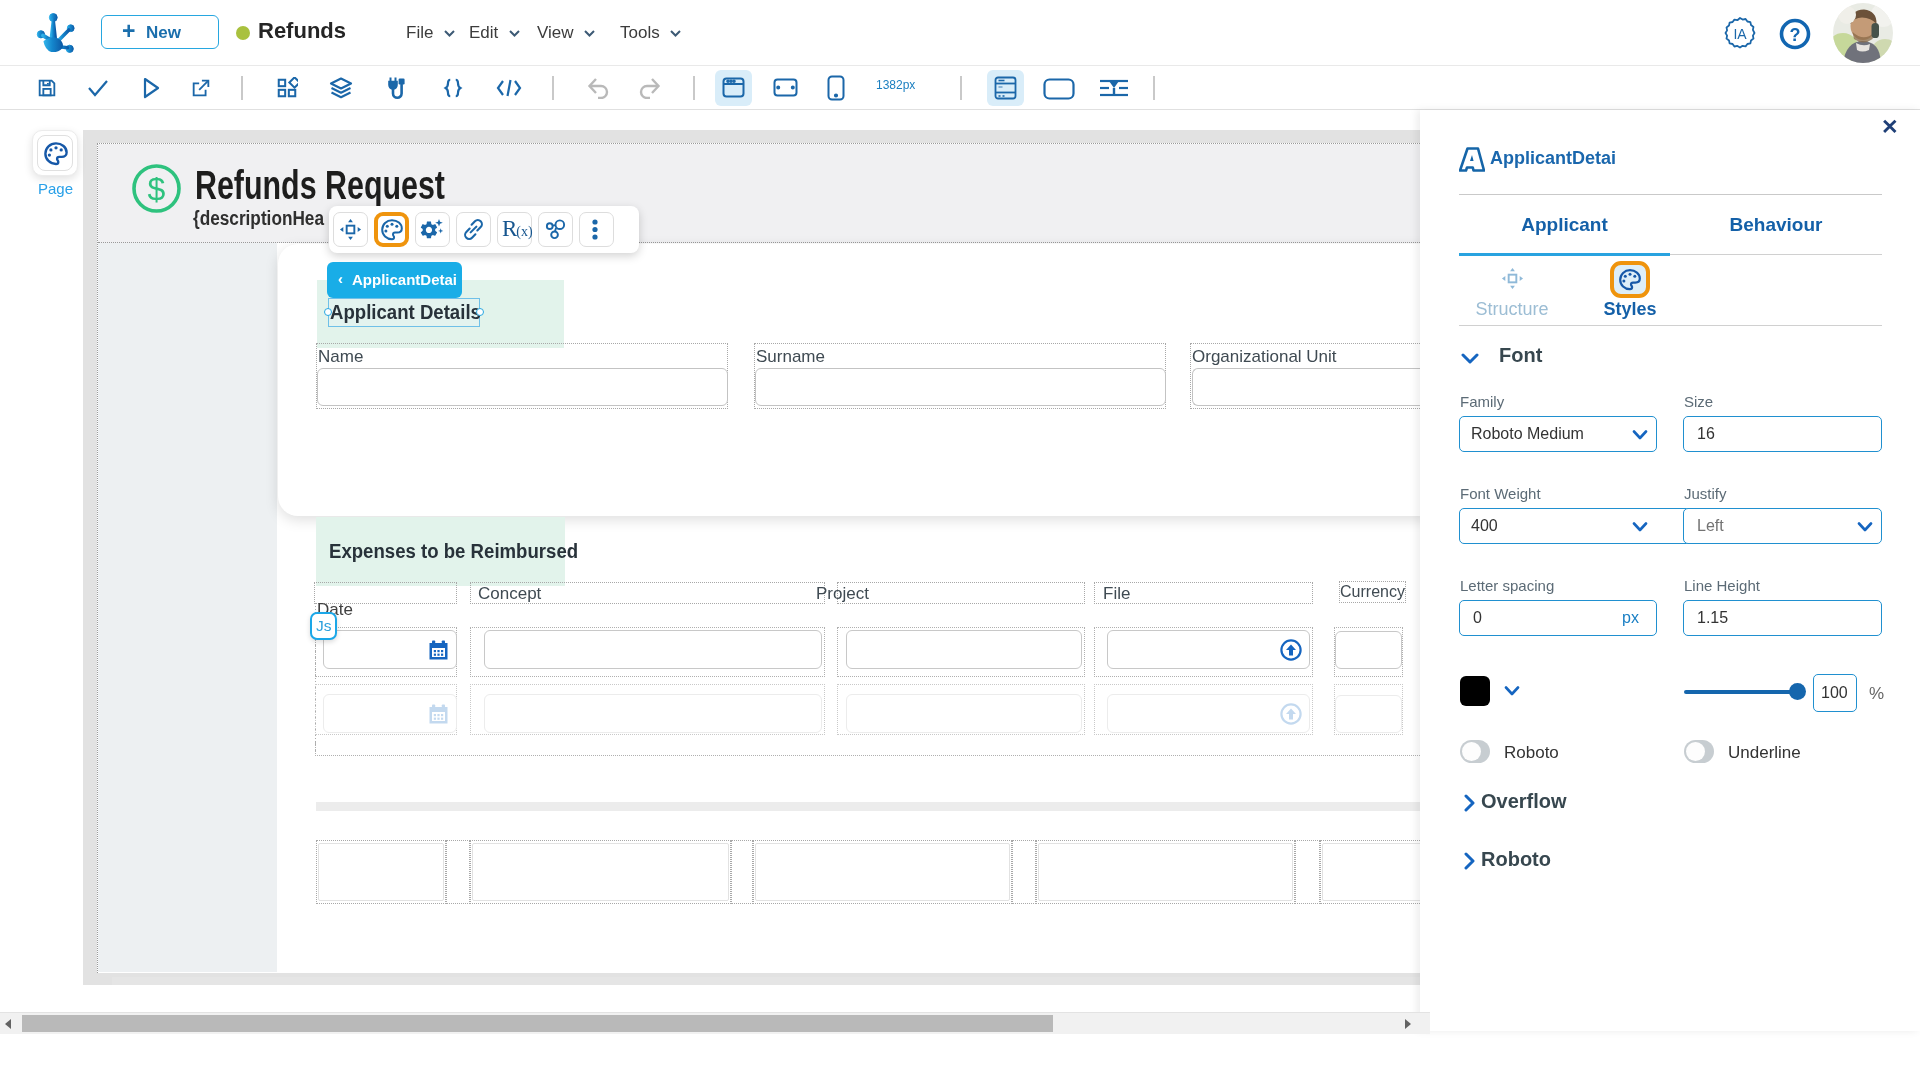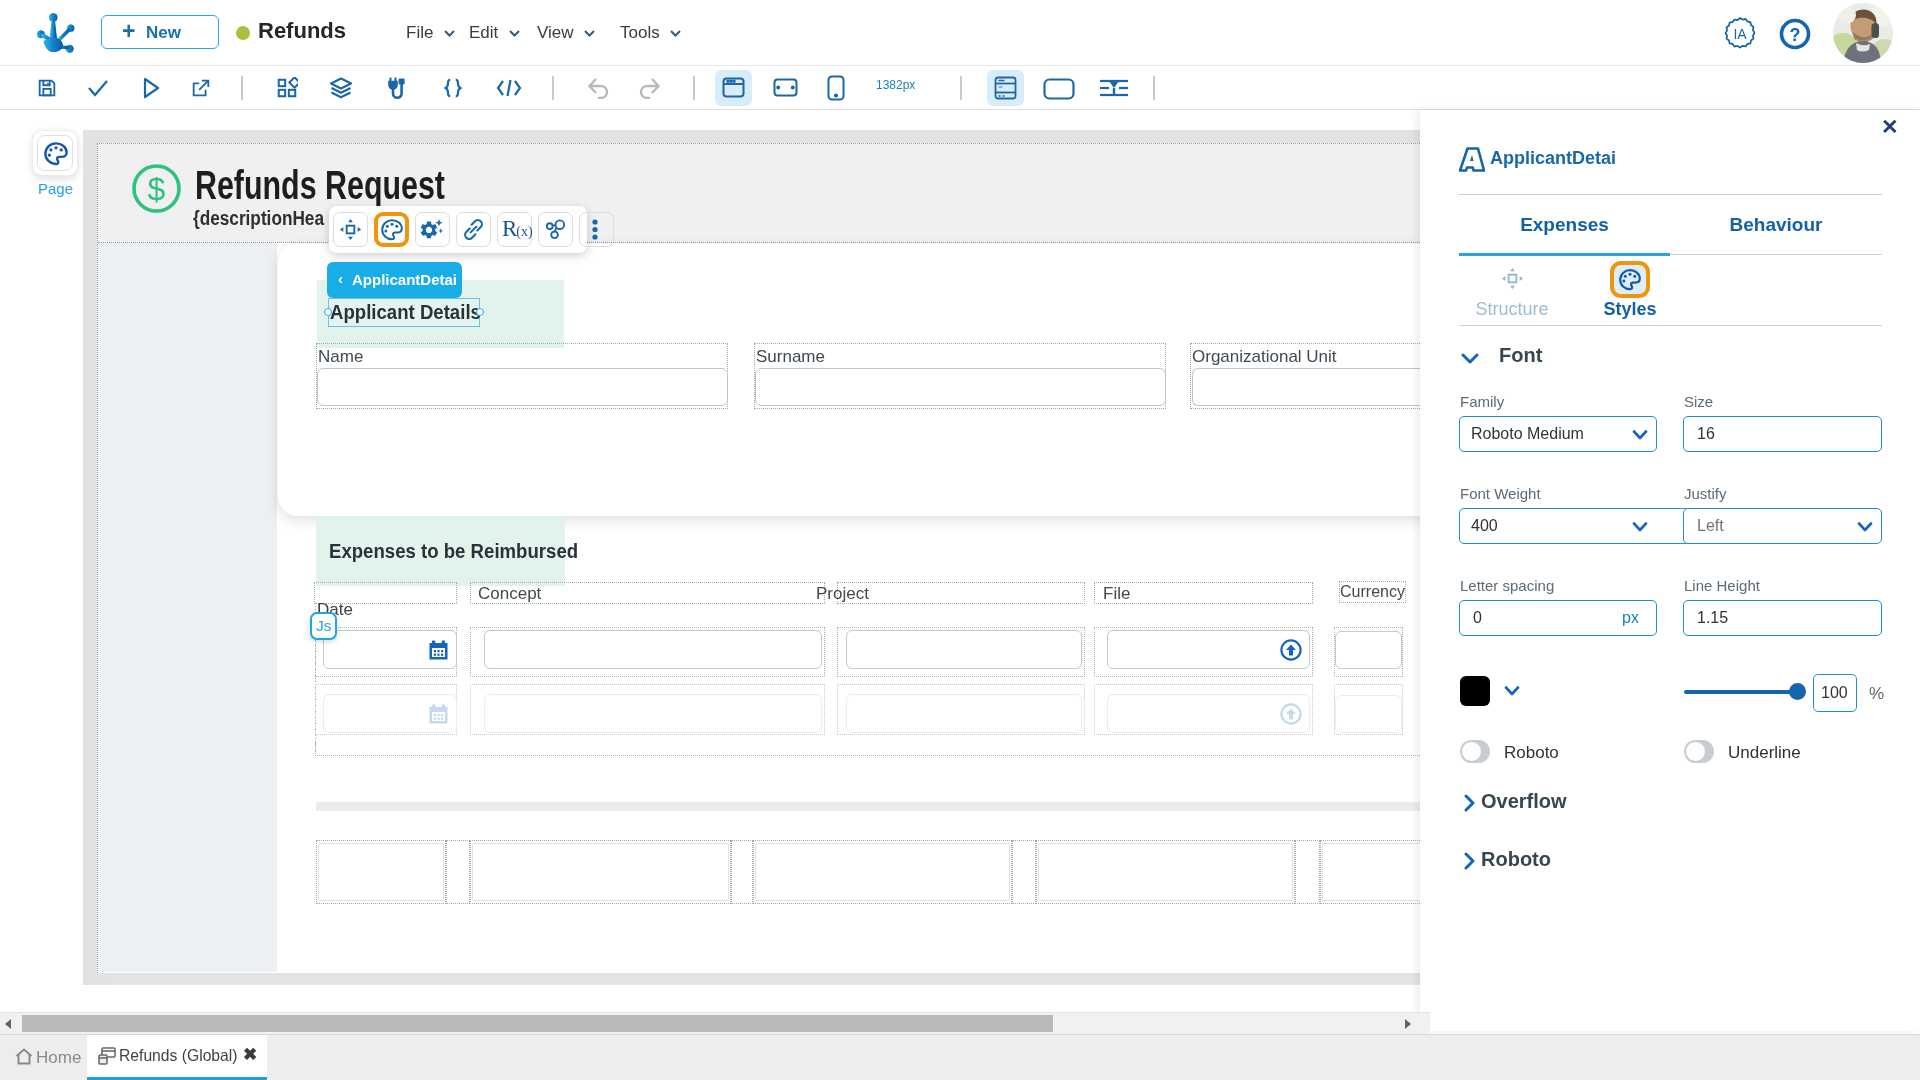--- a/index.html
+++ b/index.html
@@ -232,21 +232,21 @@
   <div class="abs" style="left:316px;top:233px;width:412px;height:66px;border:1px dotted #a8a8a8;"></div>
   <div class="abs" style="left:754px;top:233px;width:412px;height:66px;border:1px dotted #a8a8a8;"></div>
   <div class="abs" style="left:1190px;top:233px;width:240px;height:66px;border-top:1px dotted #a8a8a8;border-left:1px dotted #a8a8a8;border-bottom:1px dotted #a8a8a8;"></div>
   <div class="abs" style="left:318px;top:237px;font-size:17px;color:#3f4a52;">Name</div>
   <div class="abs" style="left:756px;top:237px;font-size:17px;color:#3f4a52;">Surname</div>
   <div class="abs" style="left:1192px;top:237px;font-size:17px;color:#3f4a52;">Organizational Unit</div>
   <div class="abs" style="left:317px;top:258px;width:411px;height:38px;border:1px solid #c3c3c3;border-radius:6px;background:#fff;"></div>
   <div class="abs" style="left:755px;top:258px;width:411px;height:38px;border:1px solid #c3c3c3;border-radius:6px;background:#fff;"></div>
   <div class="abs" style="left:1192px;top:258px;width:238px;height:38px;border:1px solid #c3c3c3;border-radius:6px 0 0 6px;border-right:none;background:#fff;"></div>
 
-  <div class="abs" id="float-toolbar" style="left:329px;top:96px;width:258px;height:47px;background:#fff;border-radius:8px;box-shadow:0 3px 10px rgba(0,0,0,0.18);">
+  <div class="abs" id="float-toolbar" style="left:329px;top:96px;width:310px;height:47px;background:#fff;border-radius:8px;box-shadow:0 3px 10px rgba(0,0,0,0.18);">
     <div class="abs" style="left:4px;top:6px;width:35px;height:35px;border:1px solid #ddd;border-radius:7px;"></div>
     <svg class="abs" style="left:10px;top:12px;" width="23" height="23" viewBox="0 0 24 24" fill="none" stroke="#1b67a9" stroke-width="2">
       <rect x="8" y="8" width="8" height="8"></rect>
       <path d="M12 1 L14.5 4.5 H9.5 Z" fill="#1b67a9" stroke="none"></path>
       <path d="M12 23 L14.5 19.5 H9.5 Z" fill="#1b67a9" stroke="none"></path>
       <path d="M1 12 L4.5 9.5 V14.5 Z" fill="#1b67a9" stroke="none"></path>
       <path d="M23 12 L19.5 9.5 V14.5 Z" fill="#1b67a9" stroke="none"></path>
     </svg>
     <div class="abs" style="left:45px;top:6px;width:35px;height:35px;border:4px solid #ef940d;border-radius:9px;"></div>
     <svg class="abs" style="left:51px;top:12px;" width="24" height="24" viewBox="0 0 24 24" fill="none">
@@ -400,21 +400,21 @@
 
 <div class="abs" id="panel" style="left:1420px;top:110px;width:500px;height:921px;background:#fff;box-shadow:-3px 0 8px rgba(0,0,0,0.08);">
   <div class="abs" id="panel-x" style="left:461px;top:5px;font-size:21px;font-weight:bold;color:#1f3f77;">✕</div>
     <svg class="abs" style="left:39px;top:37px;" width="26" height="25" viewBox="0 0 26 25" fill="none">
     <path d="M8.5 1.5 H19 L25 23.5 H14.5 L13.8 20.5 H8 L7 23.5 H1 Z" stroke="#1565a8" stroke-width="2.6" stroke-linejoin="round"></path>
     <path d="M11 14 L13 8 L14.6 14 Z" fill="#1565a8"></path>
   </svg>
   <div class="abs" style="left:70px;top:38px;font-size:18px;font-weight:bold;color:#1a67ad;">ApplicantDetai</div>
   <div class="abs" style="left:39px;top:84px;width:423px;height:1px;background:#c9c9c9;"></div>
 
-  <div class="abs" style="left:39px;top:104px;width:211px;text-align:center;font-size:19px;font-weight:bold;color:#1460a8;">Expenses</div>
+  <div class="abs" style="left:39px;top:104px;width:211px;text-align:center;font-size:19px;font-weight:bold;color:#1460a8;">Applicant</div>
   <div class="abs" style="left:250px;top:104px;width:212px;text-align:center;font-size:19px;font-weight:bold;color:#1460a8;">Behaviour</div>
   <div class="abs" style="left:39px;top:144px;width:423px;height:1px;background:#d0d0d0;"></div>
   <div class="abs" style="left:39px;top:143px;width:211px;height:3px;background:#29a3e0;"></div>
 
     <svg class="abs" style="left:81px;top:157px;" width="23" height="23" viewBox="0 0 24 24" fill="none" stroke="#8fb9d8" stroke-width="2">
     <rect x="8" y="8" width="8" height="8"></rect>
     <path d="M12 1 L14.5 4.5 H9.5 Z" fill="#8fb9d8" stroke="none"></path>
     <path d="M12 23 L14.5 19.5 H9.5 Z" fill="#8fb9d8" stroke="none"></path>
     <path d="M1 12 L4.5 9.5 V14.5 Z" fill="#8fb9d8" stroke="none"></path>
     <path d="M23 12 L19.5 9.5 V14.5 Z" fill="#8fb9d8" stroke="none"></path>
@@ -501,32 +501,14 @@
         <path d="M2 2 L9 9 L2 16"></path>
       </svg>
   <div class="abs" style="left:61px;top:738px;font-size:20px;font-weight:bold;color:#37474f;">Roboto</div>
 </div>
 
 <div class="abs" style="left:0;top:1012px;width:1430px;height:22px;background:#f1f1f1;border-top:1px solid #e3e3e3;">
   <div class="abs" style="left:5px;top:6px;width:0;height:0;border-top:5px solid transparent;border-bottom:5px solid transparent;border-right:6px solid #636363;"></div>
   <div class="abs" style="left:22px;top:2px;width:1031px;height:17px;background:#b9b9b9;"></div>
   <div class="abs" style="left:1405px;top:6px;width:0;height:0;border-top:5px solid transparent;border-bottom:5px solid transparent;border-left:6px solid #636363;"></div>
 </div>
-<div class="abs" style="left:0;top:1034px;width:1920px;height:46px;background:#ededee;border-top:1px solid #d8d8d8;">
-    <svg class="abs" style="left:15px;top:13px;" width="18" height="17" viewBox="0 0 18 17" fill="none" stroke="#8a8a8a" stroke-width="2">
-    <path d="M1.5 8 L9 1.5 L16.5 8"></path>
-        <path d="M3.5 7 V15.5 H14.5 V7"></path>
-  </svg>
-  <div class="abs" style="left:36px;top:13px;font-size:17px;color:#8a8a8a;">Home</div>
-  <div class="abs" style="left:87px;top:0;width:180px;height:42px;background:#fff;">
-      <svg class="abs" style="left:11px;top:12px;" width="18" height="18" viewBox="0 0 18 18" fill="none" stroke="#6a6a6a" stroke-width="1.6">
-    <rect x="4" y="1" width="13" height="9" rx="1"></rect>
-          <path d="M4 4 h13"></path>
-    <rect x="1" y="8" width="8" height="9" rx="1" fill="#ededee"></rect>
-          <path d="M1 11 h8"></path>
-  </svg>
-    <div class="abs" style="left:32px;top:11px;font-size:16.5px;color:#424242;transform:scaleX(0.95);transform-origin:0 0;white-space:nowrap;">Refunds (Global)</div>
-    <div class="abs" style="left:156px;top:9px;font-size:17px;font-weight:bold;color:#3a3a3a;">✖</div>
-  </div>
-  <div class="abs" style="left:87px;top:42px;width:180px;height:4px;background:#19a0e0;"></div>
+
 </div>
 
-</div>
-
 </body></html>

